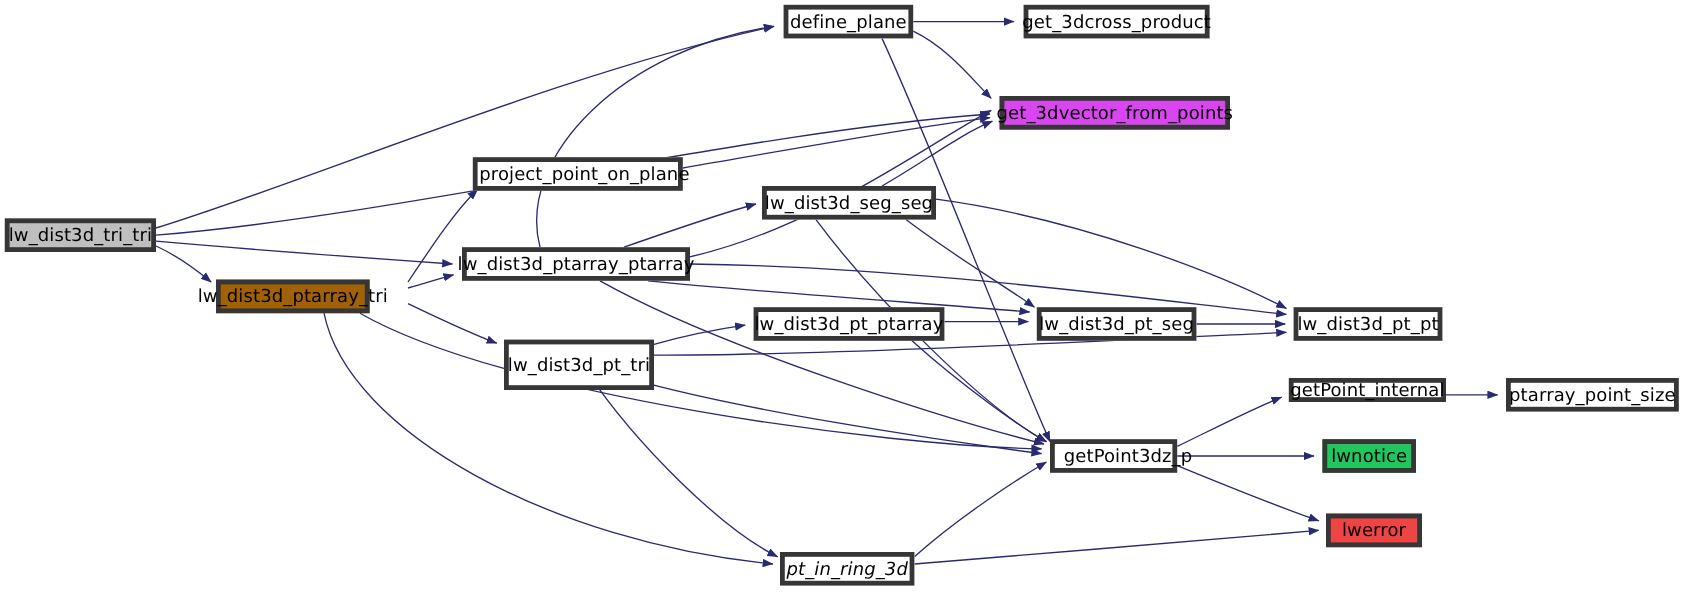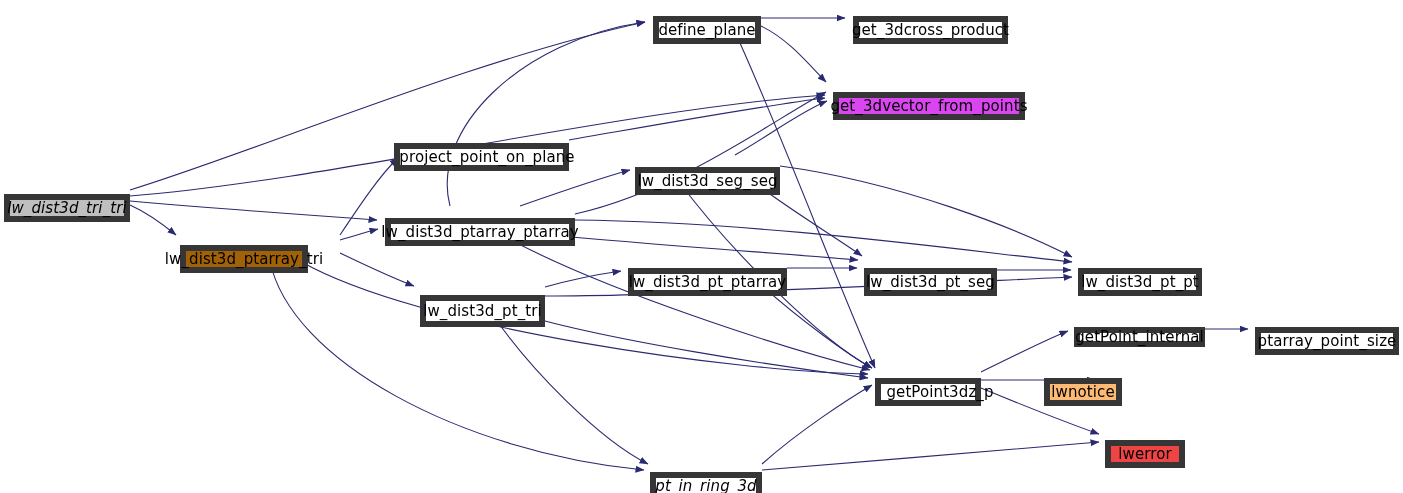--- a/index.html
+++ b/index.html
@@ -21,31 +21,30 @@
     position: absolute;
     left: 0;
     top: 0;
     width: 1403px;
     height: 493px;
     pointer-events: none;
   }
   .node {
     position: absolute;
     box-sizing: border-box;
-    border: 6px solid #0ea5e9;
+    border: 4px solid #0ea5e9;
     background: #ffffff;
     color: #000000;
     font-size: 15px;
     line-height: 1;
     display: flex;
     align-items: center;
     justify-content: center;
     white-space: nowrap;
     letter-spacing: 0.1px;
-    margin-top: 12px;
   }
   .node.highlight {
     background: #bfbfbf;
   }
   .node-label {
     display: block;
     padding: 0 6px;
   }
 </style>
 </head>
@@ -91,21 +90,21 @@
         <path d="M490,311 C530,370 600,440 648,464" fill="none" stroke="#2a2a70" stroke-width="1.1" marker-end="url(#arrowhead)"></path>
         <path d="M1205,329 L1248,329" fill="none" stroke="#2a2a70" stroke-width="1.1" marker-end="url(#arrowhead)"></path>
         <path d="M981,372 C1010,358 1045,340 1068,331" fill="none" stroke="#2a2a70" stroke-width="1.1" marker-end="url(#arrowhead)"></path>
         <path d="M981,380 L1095,380" fill="none" stroke="#2a2a70" stroke-width="1.1" marker-end="url(#arrowhead)"></path>
         <path d="M981,388 C1020,404 1070,424 1099,434" fill="none" stroke="#2a2a70" stroke-width="1.1" marker-end="url(#arrowhead)"></path>
         <path d="M762,464 C800,430 850,398 872,385" fill="none" stroke="#2a2a70" stroke-width="1.1" marker-end="url(#arrowhead)"></path>
         <path d="M762,470 C860,462 1030,448 1099,442" fill="none" stroke="#2a2a70" stroke-width="1.1" marker-end="url(#arrowhead)"></path>
       </g>
   </svg>
   <div id="nodes-group">
-      <div class="node highlight" style="left: 4px; top: 182px; width: 126px; height: 28px; border-color: rgb(54, 54, 54); background: rgb(191, 191, 191); font-style: italic;">
+      <div class="node highlight" style="left: 4px; top: 182px; width: 126px; height: 28px; border-color: rgb(54, 54, 54); background: rgb(191, 191, 191);">
         <span class="node-label">lw_dist3d_tri_tri</span>
       </div>
       <div class="node" style="left: 653px; top: 4px; width: 108px; height: 28px; border-color: rgb(54, 54, 54); background: rgb(255, 255, 255);">
         <span class="node-label">define_plane</span>
       </div>
       <div class="node" style="left: 853px; top: 4px; width: 155px; height: 28px; border-color: rgb(54, 54, 54); background: rgb(255, 255, 255);">
         <span class="node-label">get_3dcross_product</span>
       </div>
       <div class="node" style="left: 833px; top: 80px; width: 192px; height: 28px; border-color: rgb(54, 54, 54); background: #d946ef;">
         <span class="node-label">get_3dvector_from_points</span>
@@ -124,33 +123,33 @@
       </div>
       <div class="node" style="left: 628px; top: 256px; width: 159px; height: 28px; border-color: rgb(54, 54, 54); background: rgb(255, 255, 255);">
         <span class="node-label">lw_dist3d_pt_ptarray</span>
       </div>
       <div class="node" style="left: 864px; top: 256px; width: 133px; height: 28px; border-color: rgb(54, 54, 54); background: rgb(255, 255, 255);">
         <span class="node-label">lw_dist3d_pt_seg</span>
       </div>
       <div class="node" style="left: 1078px; top: 256px; width: 124px; height: 28px; border-color: rgb(54, 54, 54); background: rgb(255, 255, 255);">
         <span class="node-label">lw_dist3d_pt_pt</span>
       </div>
-      <div class="node" style="left: 420px; top: 283px; width: 125px; height: 32px; border-color: rgb(54, 54, 54); background: rgb(255, 255, 255);">
+      <div class="node" style="left: 420px; top: 283px; width: 125px; height: 42px; border-color: rgb(54, 54, 54); background: rgb(255, 255, 255);">
         <span class="node-label">lw_dist3d_pt_tri</span>
       </div>
       <div class="node" style="left: 1074px; top: 315px; width: 131px; height: 20px; border-color: rgb(54, 54, 54); background: rgb(255, 255, 255);">
         <span class="node-label">getPoint_internal</span>
       </div>
       <div class="node" style="left: 1255px; top: 315px; width: 144px; height: 28px; border-color: rgb(54, 54, 54); background: rgb(255, 255, 255);">
         <span class="node-label">ptarray_point_size</span>
       </div>
       <div class="node" style="left: 875px; top: 366px; width: 106px; height: 28px; border-color: rgb(54, 54, 54); background: rgb(255, 255, 255); padding-left: 24px;">
         <span class="node-label">getPoint3dz_p</span>
       </div>
-      <div class="node" style="left: 1044px; top: 366px; width: 78px; height: 28px; border-color: rgb(54, 54, 54); background: #fdba74;">
+      <div class="node" style="left: 1102px; top: 366px; width: 78px; height: 28px; border-color: rgb(54, 54, 54); background: #22c55e;">
         <span class="node-label">lwnotice</span>
       </div>
       <div class="node" style="left: 1105px; top: 428px; width: 80px; height: 28px; border-color: rgb(54, 54, 54); background: #ef4444;">
         <span class="node-label">lwerror</span>
       </div>
       <div class="node" style="left: 650px; top: 460px; width: 112px; height: 28px; border-color: rgb(54, 54, 54); background: rgb(255, 255, 255); font-style: italic;">
         <span class="node-label">pt_in_ring_3d</span>
       </div>
     </div>
 </div>

